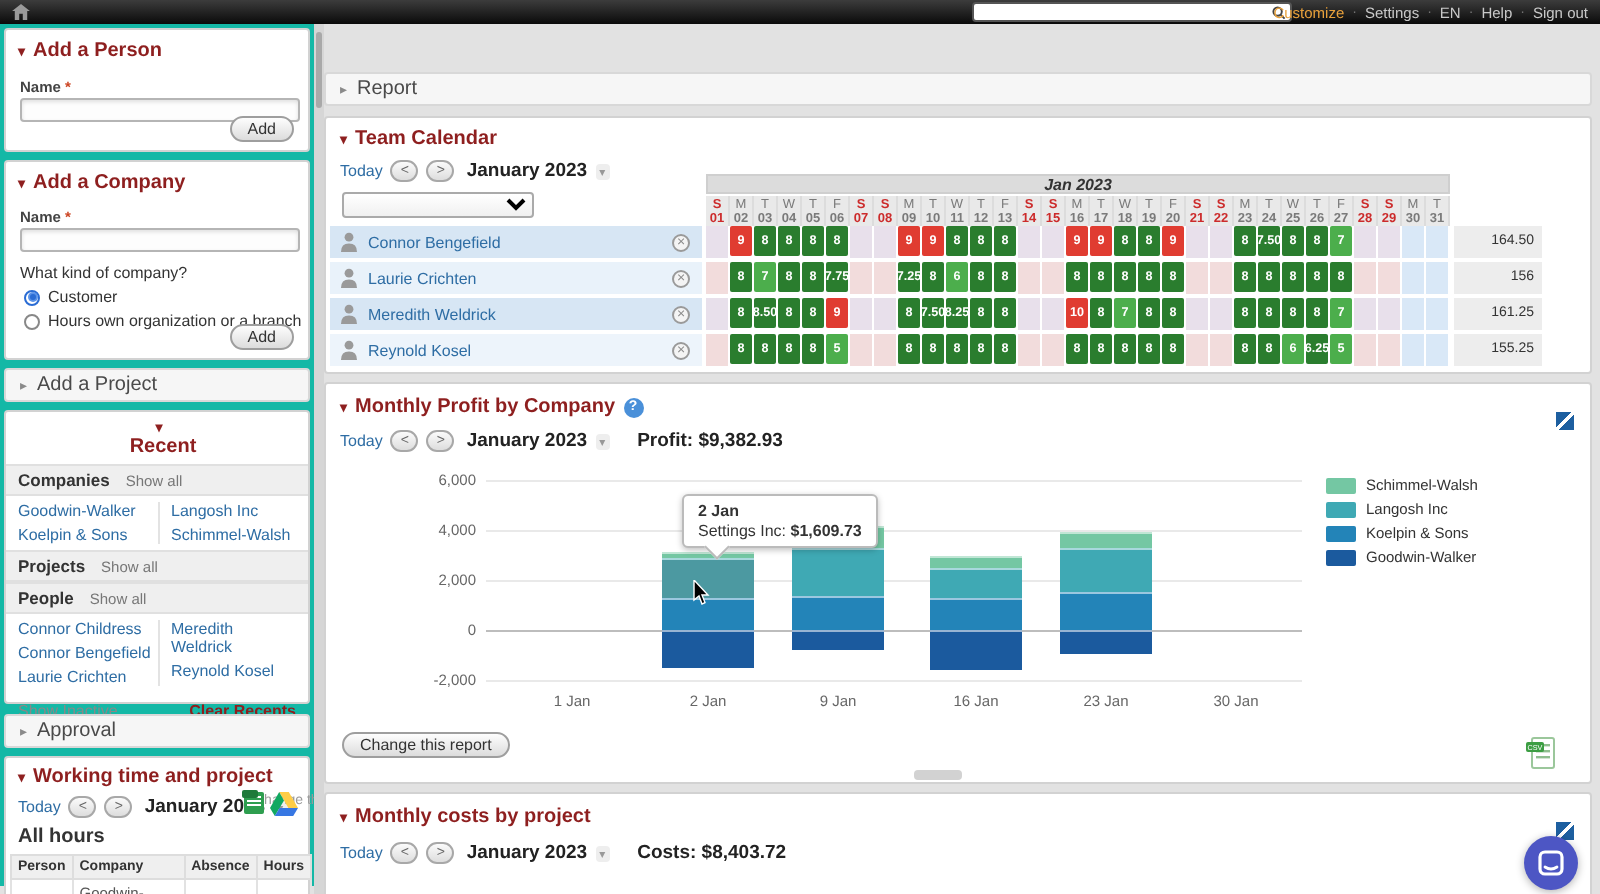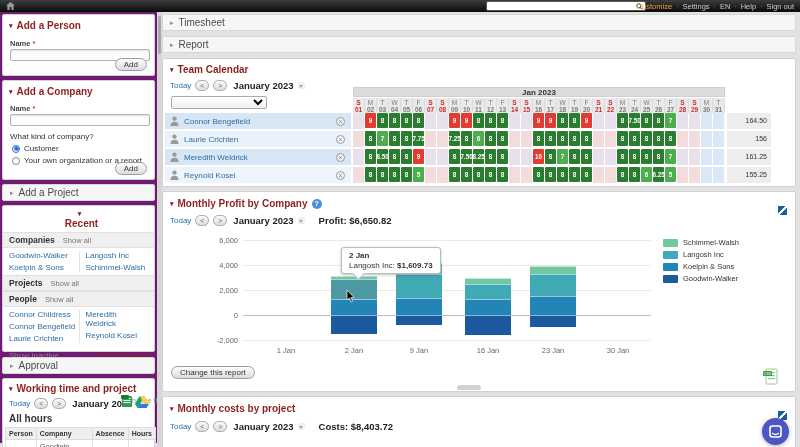--- a/index.html
+++ b/index.html
@@ -11,21 +11,21 @@
   .home-ic { margin-left:6px; width:9px; height:8px; }
   .searchbox { position:absolute; left:486px; top:1px; width:160px; height:10px; background:#fff; border-radius:2px; border:1px solid #555; display:flex; align-items:center; }
   .searchbox input { flex:1; border:none; outline:none; font-size:7px; height:8px; padding:0 3px; background:transparent; }
   .mag { width:7px; height:7px; margin-right:2px; }
   .topmenu { position:absolute; right:6px; top:0; height:12px; display:flex; align-items:center; gap:4px; }
   .topmenu span.item { color:#c9c9c9; font-size:7.5px; cursor:pointer; }
   .topmenu span.item.accent { color:#e9a13b; }
   .topmenu span.dot { color:#777; font-size:7px; }
 
   
-  .sidebar { position:absolute; left:0; top:12px; width:157px; height:431px; background:#701a75; }
+  .sidebar { position:absolute; left:0; top:12px; width:157px; height:431px; background:#14b8a6; }
   .vscroll { position:absolute; left:157px; top:12px; width:5px; height:435px; background:#d6d6d6; }
   .vscroll .thumb { position:absolute; left:1px; top:4px; width:3px; height:38px; background:#a9a9a9; border-radius:2px; }
   .main { position:absolute; left:162px; top:12px; width:636px; height:435px; }
 
   .panel { background:#fff; border:1px solid #d2d2d2; border-radius:2px; position:absolute; }
   .bar-collapsed { background:#f6f6f6; border:1px solid #d8d8d8; border-radius:2px; position:absolute; display:flex; align-items:center; padding-left:7px; color:#4a4a4a; font-size:10px; }
   .tri-r { color:#8a8a8a; font-size:7px; margin-right:5px; }
   .tri-d { color:#8e1f1f; font-size:7px; margin-right:4px; }
   .ph-title { color:#8e1f1f; font-weight:bold; font-size:10px; display:flex; align-items:center; }
 
@@ -145,21 +145,21 @@
       </div>
     <label class="fld" style="margin:7px 0 1px 7px;"><span>Name</span> <span class="req">*</span></label>
     <input class="tinput" style="margin-left: 7px;">
     <div style="font-size:8px; color:#333; margin:6px 0 0 7px;">What kind of company?</div>
     <div class="radio-row" style="margin-left:9px;">
         <span class="radio sel"></span>
         <span>Customer</span>
       </div>
     <div class="radio-row" style="margin-left:9px;">
         <span class="radio"></span>
-        <span>Your own organization or a report</span>
+        <span>Hours own organization or a branch</span>
       </div>
     <span class="btn-pill" style="position:absolute; right:7px; bottom:4px;">Add</span>
   </div>
 
   <div class="bar-collapsed" style="left:2px; top:172px; width:153px; height:17px;">
     <span class="tri-r">▸</span>
       <span>Add a Project</span>
   </div>
 
   <div class="panel" style="left:2px; top:193px; width:153px; height:147px;">
@@ -257,45 +257,41 @@
     </table>
   </div>
 </div>
 
 <div class="vscroll">
     <div class="thumb"></div>
   </div>
 
 <div class="main">
 
-  <div class="bar-collapsed" style="left:0; top:2px; width:634px; height:17px;">
-    <span class="tri-r">▸</span>
-      <span>Timesheet</span>
-  </div>
 
   <div class="bar-collapsed" style="left:0; top:24px; width:634px; height:17px;">
     <span class="tri-r">▸</span>
       <span>Report</span>
   </div>
 
   <div class="panel" style="left:0; top:46px; width:634px; height:129px;">
     <div class="ph-title" style="padding:5px 0 0 7px;align-items:center;">
         <span class="tri-d">▾</span>
         <span>Team Calendar</span>
       </div>
     <div class="today-row" style="margin:5px 0 0 7px;">
       <span class="today-lnk">Today</span>
       <span class="nav-pill">&lt;</span>
       <span class="nav-pill">&gt;</span>
       <span class="month-lbl">January 2023</span>
       <span class="month-caret">▾</span>
     </div>
     <select class="cal-select"></select>
     <div class="cal-grid" id="cal-grid" style="top: 28px;">
-        <div class="cal-month-hdr" style="width: 372px;">Jan 2023</div>
+        <div class="cal-month-hdr" style="width: 372px; font-style: italic;">Jan 2023</div>
         <div class="day-hdr we" style="left: 0px;">S<br><b>01</b></div>
         <div class="day-hdr" style="left: 12px;">M<br><b>02</b></div>
         <div class="day-hdr" style="left: 24px;">T<br><b>03</b></div>
         <div class="day-hdr" style="left: 36px;">W<br><b>04</b></div>
         <div class="day-hdr" style="left: 48px;">T<br><b>05</b></div>
         <div class="day-hdr" style="left: 60px;">F<br><b>06</b></div>
         <div class="day-hdr we" style="left: 72px;">S<br><b>07</b></div>
         <div class="day-hdr we" style="left: 84px;">S<br><b>08</b></div>
         <div class="day-hdr" style="left: 96px;">M<br><b>09</b></div>
         <div class="day-hdr" style="left: 108px;">T<br><b>10</b></div>
@@ -651,21 +647,21 @@
         <span>Monthly Profit by Company</span>
         <span class="help-ic">?</span>
       </div>
     <span class="expand-ic" style="right:8px; top:14px;"></span>
     <div class="today-row" style="margin:6px 0 0 7px;">
       <span class="today-lnk">Today</span>
       <span class="nav-pill">&lt;</span>
       <span class="nav-pill">&gt;</span>
       <span class="month-lbl">January 2023</span>
       <span class="month-caret">▾</span>
-      <span class="stat-lbl"><span>Profit:</span> <span>$6,650.82</span></span>
+      <span class="stat-lbl"><span>Profit:</span> <span>$9,382.93</span></span>
     </div>
     <div class="plot" id="plot" style="left:80px; top:48px; width:408px; height:100px;">
         <div class="gline" style="top: 0px; width: 408px;"></div>
         <span class="ytick" style="top: 0px;">6,000</span>
         <div class="gline" style="top: 25px; width: 408px;"></div>
         <span class="ytick" style="top: 25px;">4,000</span>
         <div class="gline" style="top: 50px; width: 408px;"></div>
         <span class="ytick" style="top: 50px;">2,000</span>
         <div class="gline zero" style="top: 75px; width: 408px;"></div>
         <span class="ytick" style="top: 75px;">0</span>
@@ -707,21 +703,21 @@
           <span class="leg-sw" style="background: rgb(35, 132, 184);"></span>
           <span>Koelpin &amp; Sons</span>
         </div>
         <div class="leg-item">
           <span class="leg-sw" style="background: rgb(27, 90, 158);"></span>
           <span>Goodwin-Walker</span>
         </div>
       </div>
     <div class="tooltip" style="left:178px; top:55px;">
       <div class="tt-title">2 Jan</div>
-      <div><span>Langosh Inc:</span> <span class="tt-val">$1,609.73</span></div>
+      <div><span>Settings Inc:</span> <span class="tt-val">$1,609.73</span></div>
     </div>
     <svg class="cursor-ic" style="left:183px; top:98px;" width="10" height="13" viewBox="0 0 10 13">
         <path d="M1 0 L1 10 L3.5 8 L5 12 L6.5 11.3 L5 7.5 L8 7.5 Z" fill="#000" stroke="#fff" stroke-width="0.7"></path>
       </svg>
     <span class="btn-pill chg-btn" style="left:8px; top:174px;">Change this report</span>
     <div class="hthumb" style="left:294px; top:193px;"></div>
     <svg style="position:absolute; left:600px; top:176px;" width="15" height="17" viewBox="0 0 15 17">
         <rect x="3" y="1" width="11" height="15" rx="1" fill="#fff" stroke="#9bc79b"></rect>
         <rect x="5" y="4" width="7" height="1.2" fill="#8fbe8f"></rect>
         <rect x="5" y="7" width="7" height="1.2" fill="#8fbe8f"></rect>

